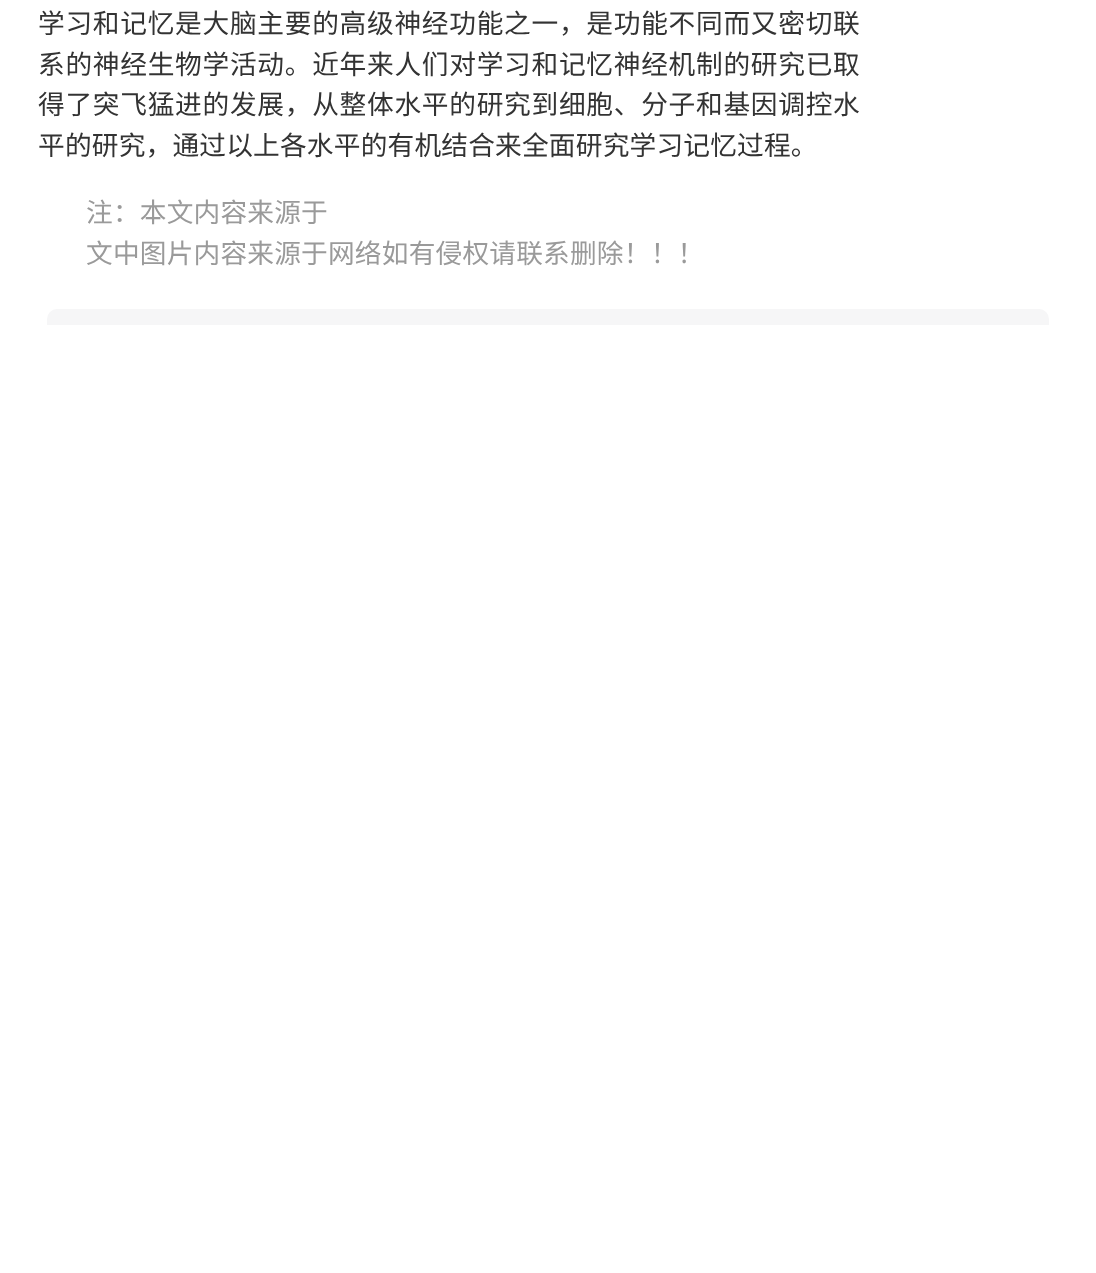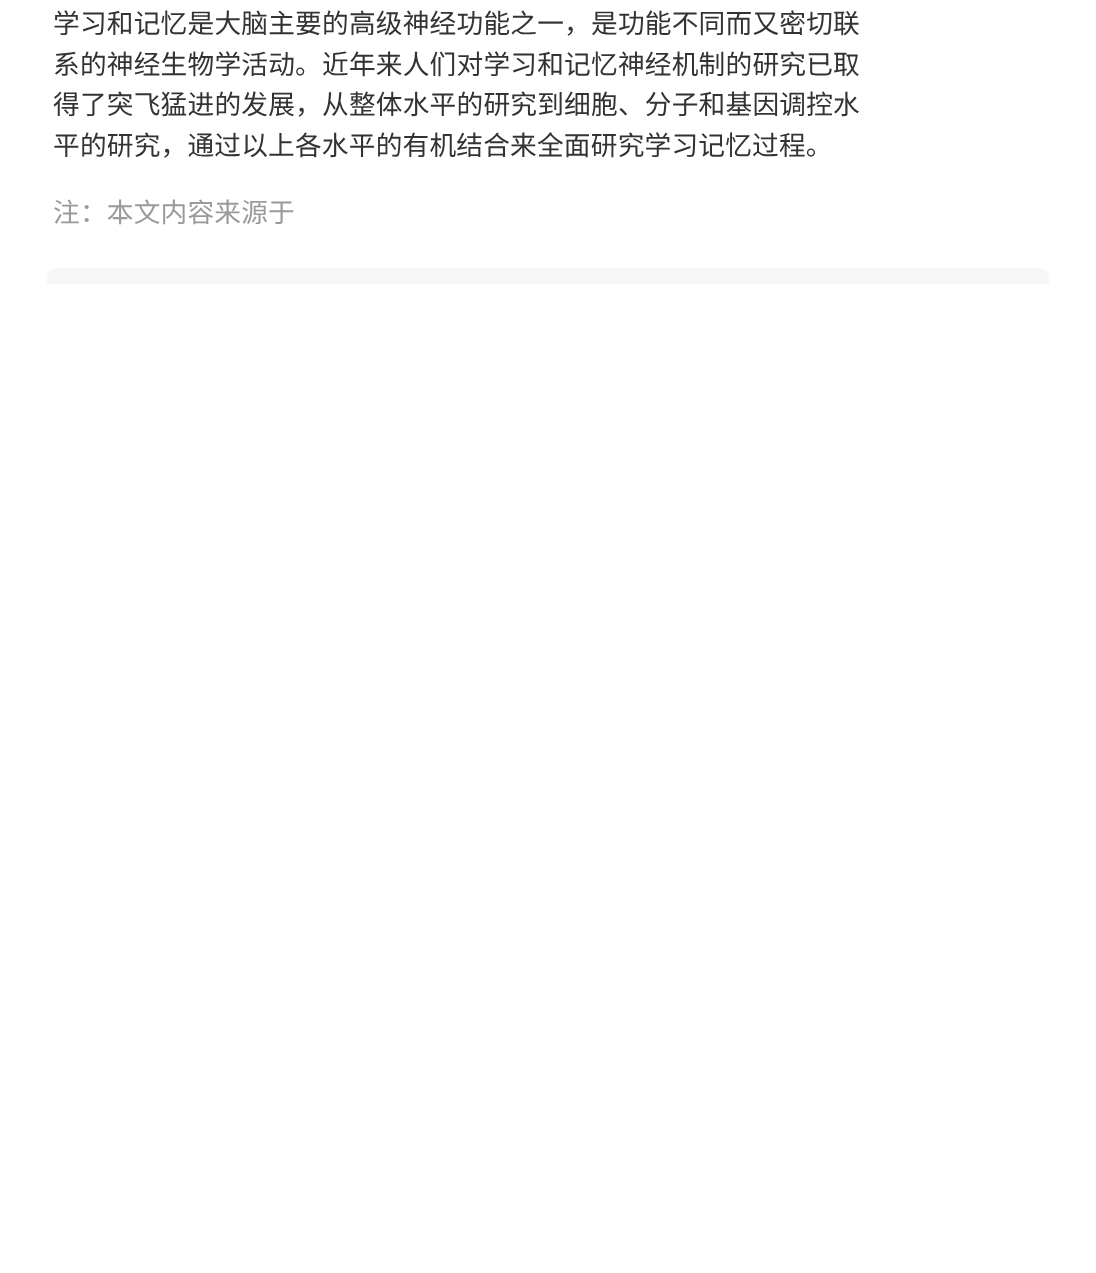--- a/index.html
+++ b/index.html
@@ -9,21 +9,21 @@
   }
   body {
     width: 1096px;
     height: 1273px;
     overflow: hidden;
     font-family: "Liberation Sans", sans-serif;
   }
   .article {
     box-sizing: border-box;
     width: 900px;
-    padding: 4px 40px 0 53px;
+    padding: 4px 40px 0 38px;
   }
   .article p.body-para {
     margin: 0 0 26px 0;
     font-size: 26.7px;
     line-height: 40.7px;
     letter-spacing: 0.2px;
     color: #333333;
     text-align: justify;
     text-justify: inter-ideograph;
     word-break: normal;
@@ -31,33 +31,35 @@
   .source-note {
     margin: 0 0 34px 0;
     font-size: 26.7px;
     line-height: 41px;
     letter-spacing: 0.2px;
     color: #9a9a9a;
     text-align: left;
   }
   .source-note .note-line {
     display: block;
+    margin-left: 48px;
   }
   .next-card {
     margin-left: 47px;
     width: 1002px;
     height: 16px;
     background: #f6f6f7;
     border-radius: 10px 10px 0 0;
   }
 </style>
 </head>
 <body>
 
 <div class="article">
   <p class="body-para">学习和记忆是大脑主要的高级神经功能之一，是功能不同而又密切联系的神经生物学活动。近年来人们对学习和记忆神经机制的研究已取得了突飞猛进的发展，从整体水平的研究到细胞、分子和基因调控水平的研究，通过以上各水平的有机结合来全面研究学习记忆过程。</p>
 
   <div class="source-note">
     <span class="note-line">注：本文内容来源于</span>
+    <span class="note-line">文中图片内容来源于网络如有侵权请联系删除！！！</span>
   </div>
 </div>
 
 <div class="next-card"></div>
 
 </body></html>

